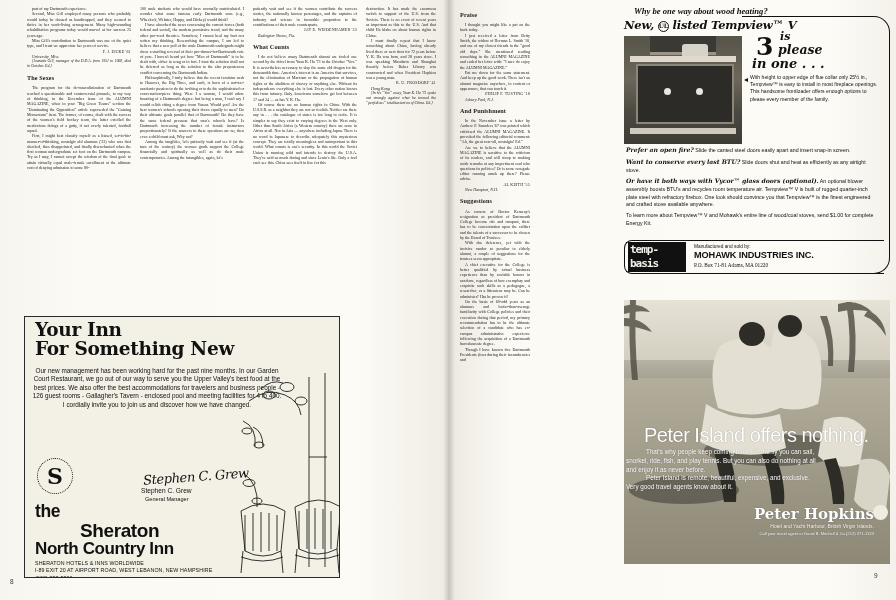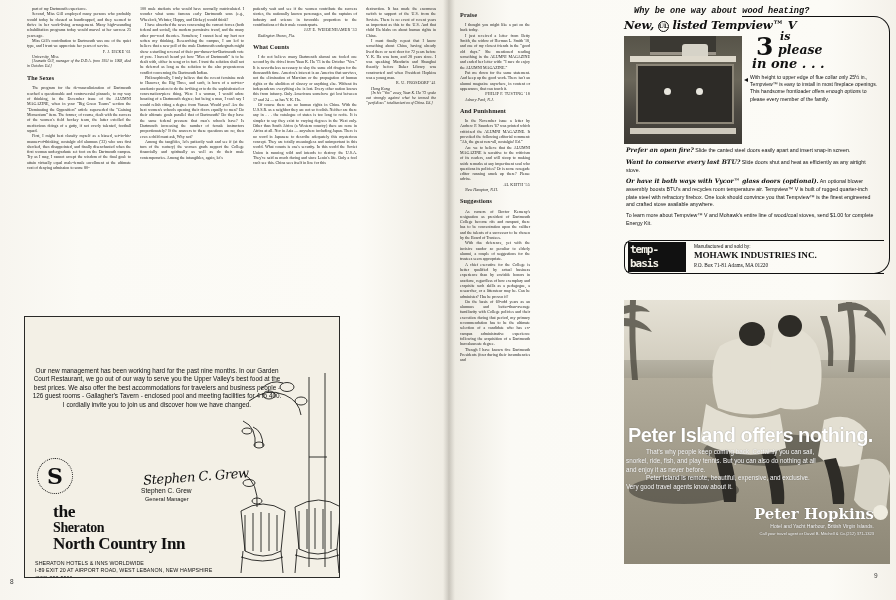--- a/index.html
+++ b/index.html
@@ -46,33 +46,33 @@
   .ad-sheraton .body{position:absolute;left:6px;top:50px;width:252px;
     text-align:center;font-size:6.4px;line-height:1.32;}
   .ad-sheraton .sig-name{position:absolute;left:116px;top:170px;font-size:6.6px;}
   .ad-sheraton .sig-title{position:absolute;left:120px;top:179px;font-size:5.6px;}
   .ad-sheraton .signature{position:absolute;left:118px;top:152px;font-size:13px;
     font-family:"DejaVu Serif",serif;font-style:italic;transform:rotate(-4deg);
     letter-spacing:-0.4px;}
   .ad-sheraton .logo-s{position:absolute;left:12px;top:141px;width:34px;height:34px;
     border-radius:50%;border:1.6px dotted #111;display:flex;align-items:center;
     justify-content:center;font-family:"DejaVu Serif",serif;font-size:22px;font-weight:700;}
-  .ad-sheraton .brand{position:absolute;left:28px;top:186px;font-size:17.5px;
-    font-weight:700;line-height:1.02;font-family:Liberation Serif, serif;letter-spacing:-0.4px;}
-  .ad-sheraton .brand .b2{font-size:14px;display:block;}
+  .ad-sheraton .brand{position:absolute;left:10px;top:186px;font-size:17.5px;
+    font-weight:700;line-height:1.02;font-family:Liberation Sans, sans-serif;letter-spacing:-0.4px;}
+  .ad-sheraton .brand .b2{font-size:19px;display:block;margin-left:45px;}
   .ad-sheraton .brand .b3{font-size:17px;display:block;}
   .ad-sheraton .addr{position:absolute;left:10px;top:243px;font-size:5.3px;
     line-height:1.38;letter-spacing:.1px;}
   .ad-sheraton .art{position:absolute;right:-4px;top:44px;width:104px;height:216px;}
 
   
   .ad-temp{position:absolute;left:624px;top:4px;width:266px;height:288px;
     font-family:"Liberation Sans", sans-serif;color:#111;}
   .ad-temp .t-head{position:absolute;left:10px;top:2px;font-size:8.6px;
-    font-style:italic;font-weight:700;font-family:Liberation Mono, monospace;}
+    font-style:italic;font-weight:700;font-family:Liberation Serif, serif;}
   .ad-temp .t-head2{position:absolute;left:0px;top:14px;font-size:11.5px;
     font-style:italic;font-weight:700;font-family:"DejaVu Serif",serif;letter-spacing:-0.2px;}
   .ad-temp .ul{display:inline-block;width:9px;height:9px;border:1px solid #111;
     border-radius:50%;font-size:6px;font-style:normal;text-align:center;
     line-height:8px;vertical-align:1px;font-weight:700;}
   .ad-temp .three{position:absolute;left:132px;top:28px;font-size:25px;font-weight:700;
     font-family:"DejaVu Serif",serif;}
   .ad-temp .is{position:absolute;left:156px;top:26px;font-size:11px;font-style:italic;
     font-weight:700;font-family:"DejaVu Serif",serif;}
   .ad-temp .stoves{position:absolute;left:154px;top:38px;font-size:12.5px;font-style:italic;
@@ -104,35 +104,35 @@
     border:1.4px solid #111;border-left:none;border-radius:0 16px 16px 0;
     box-sizing:border-box;pointer-events:none;}
   .ad-temp .frame2{position:absolute;left:0px;top:236px;width:260px;height:34px;
     border:1.4px solid #111;border-right:none;border-radius:8px 0 0 8px;box-sizing:border-box;}
   .ad-temp .tw-logo{position:absolute;left:4px;top:238px;width:58px;height:30px;
     background:#111;color:#f3f1e8;font-family:"DejaVu Sans Mono",monospace;
     font-weight:700;font-size:11px;line-height:14px;letter-spacing:-1px;
     padding:1px 2px;box-sizing:border-box;}
   .ad-temp .mfg{position:absolute;left:70px;top:240px;font-size:4.8px;}
   .ad-temp .mohawk{position:absolute;left:70px;top:246px;font-size:9.2px;font-weight:700;
-    font-family:Liberation Serif, serif;letter-spacing:-0.1px;}
+    font-family:Liberation Sans, sans-serif;letter-spacing:-0.1px;}
   .ad-temp .pobox{position:absolute;left:70px;top:258px;font-size:5.3px;
     font-family:"Liberation Serif",serif;}
 
   
   .ad-pi{position:absolute;left:624px;top:300px;width:266px;height:264px;overflow:hidden;
     background:linear-gradient(#c8c3b4,#b9b3a2 35%,#a9a493 70%,#9d9786);
     font-family:"Liberation Sans", sans-serif;}
   .ad-pi .sky{position:absolute;left:0;top:0;width:266px;height:74px;
     background:linear-gradient(#e6e2d6,#cfcabb);}
   .ad-pi .sea{position:absolute;left:0;top:60px;width:266px;height:22px;
     background:linear-gradient(#b6b2a4,#a49f8f);}
   .ad-pi .sand{position:absolute;left:0;top:78px;width:266px;height:186px;
     background:linear-gradient(#b3ad9c,#9b9584 60%,#8e8877);}
-  .ad-pi .hl{position:absolute;left:4px;top:124px;font-size:20px;font-weight:700;
+  .ad-pi .hl{position:absolute;left:20px;top:124px;font-size:20px;font-weight:400;
     color:#fff;letter-spacing:-0.5px;text-shadow:0 0 1px rgba(0,0,0,.45);}
   .ad-pi .body{position:absolute;left:2px;top:148px;width:250px;font-size:6.3px;
     line-height:1.4;color:#fff;text-shadow:0 0 1px rgba(0,0,0,.4);}
   .ad-pi .brand{position:absolute;right:16px;top:205px;font-size:15px;font-weight:700;
     color:#fff;font-family:"DejaVu Serif",serif;text-shadow:0 0 1px rgba(0,0,0,.5);}
   .ad-pi .shell{position:absolute;right:2px;top:205px;width:15px;height:15px;
     border-radius:50%;background:#efece0;}
   .ad-pi .sub{position:absolute;right:16px;top:223px;font-size:5px;color:#fff;
     text-shadow:0 0 1px rgba(0,0,0,.5);}
   .ad-pi .sub2{position:absolute;right:16px;top:231px;font-size:4.1px;color:#fff;
@@ -198,20 +198,24 @@
       <p class="place">New Hampton, N.H.</p>
       <div class="sec-head">Suggestions</div>
       <p>As rumors of Doctor Kemeny's resignation as president of Dartmouth College become rife and rampant, there has to be concentration upon the caliber and the talents of a successor to be chosen by the Board of Trustees.</p>
       <p>With due deference, yet with the incisive candor so peculiar to elderly alumni, a couple of suggestions for the trustees seem appropriate.</p>
       <p>A chief executive for the College is better qualified by actual business experience than by enviable honors in academe, regardless of how exemplary and exquisite such skills as a pedagogue, a researcher, or a litterateur may be. Can he administer? Has he proven it?</p>
       <p>On the basis of 60-odd years as an alumnus and better-than-average familiarity with College policies and their execution during that period, my primary recommendation has to be the ultimate selection of a candidate who has ex-campus administrative experience following the acquisition of a Dartmouth baccalaureate degree.</p>
       <p>Though I have known five Dartmouth Presidents (four during their incumbencies and</p>
     </div>
 
   <div class="ad-sheraton">
+    <div class="hl">
+      <span>Your Inn</span><br>
+      <span>For Something New</span>
+    </div>
     <div class="body">Our new management has been working hard for the past nine months. In our Garden Court Restaurant, we go out of our way to serve you the Upper Valley's best food at the best prices. We also offer the best accommodations for travelers and business people - 126 guest rooms - Gallagher's Tavern - enclosed pool and meeting facilities for 4 to 400. I cordially invite you to join us and discover how we have changed.</div>
     <div class="logo-s">
       <span>S</span>
     </div>
     <div class="signature">Stephen C. Grew</div>
     <div class="sig-name">Stephen C. Grew</div>
     <div class="sig-title">General Manager</div>
     <div class="brand">
       <span>the</span>
       <span class="b2">Sheraton</span>

